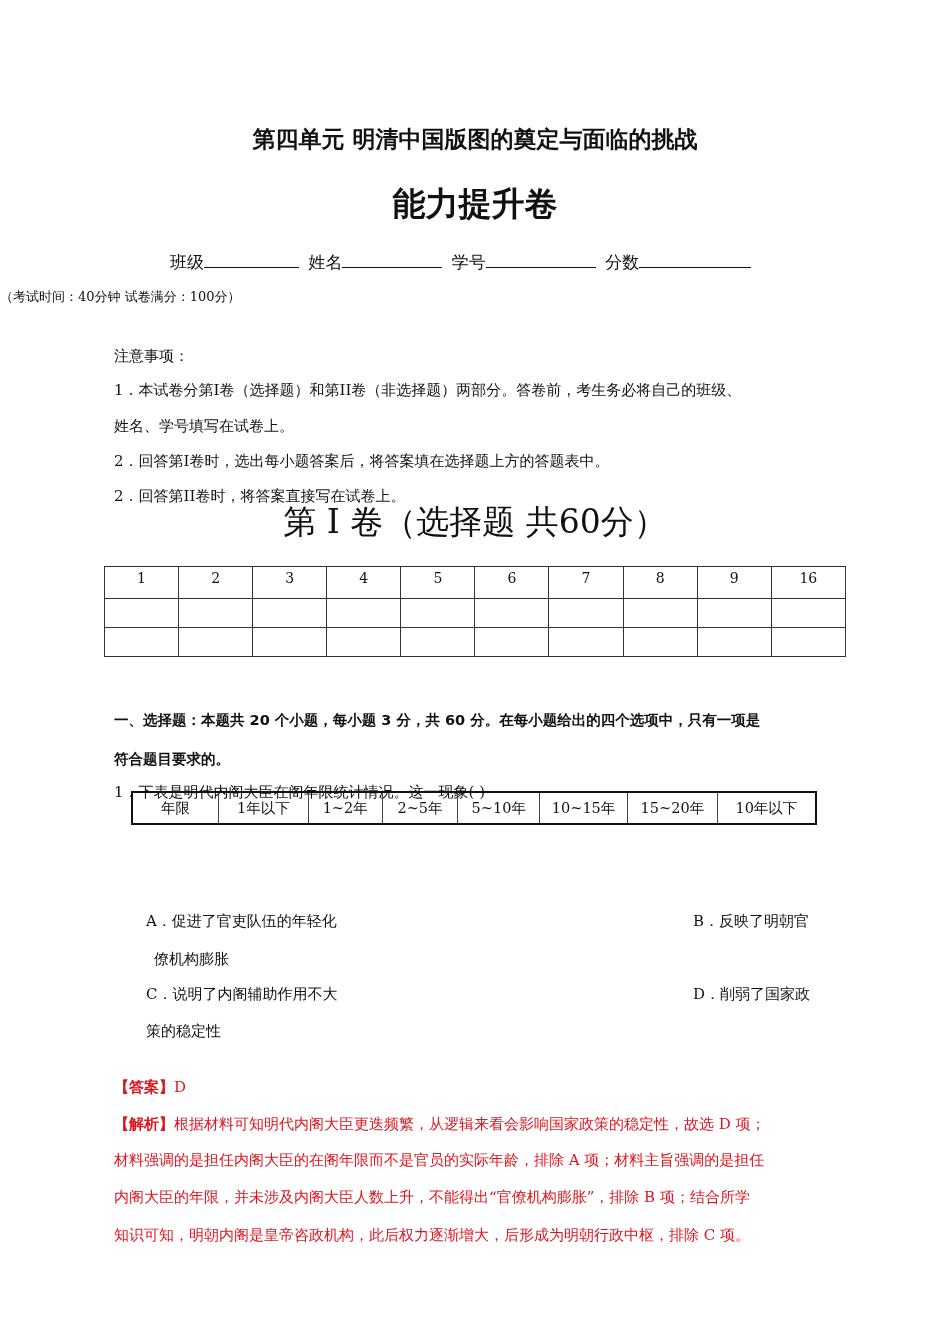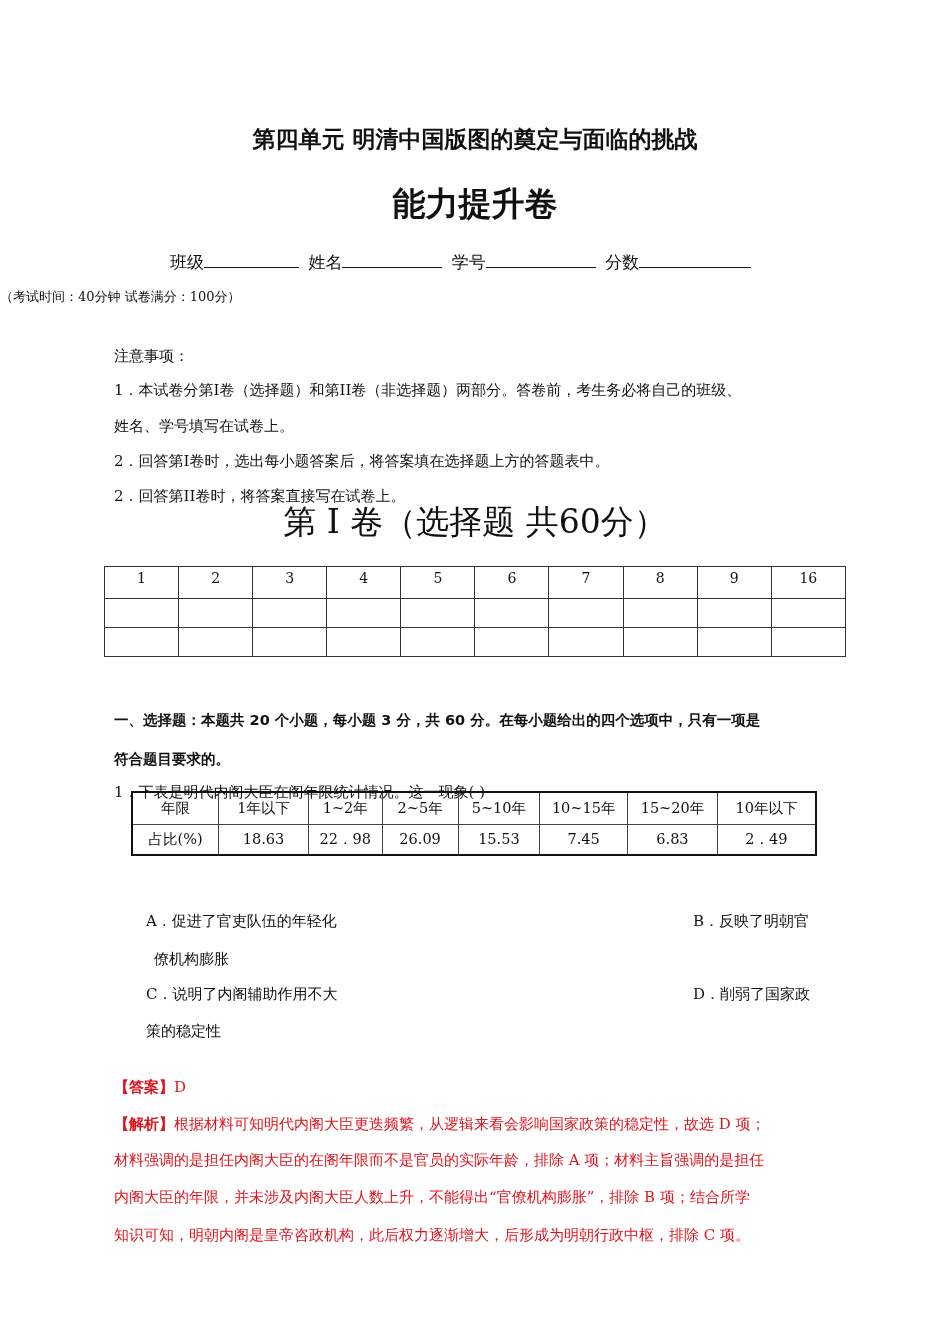--- a/index.html
+++ b/index.html
@@ -112,30 +112,20 @@
       <tr style="height:32px">
     <td>年限</td>
     <td>1年以下</td>
     <td>1~2年</td>
     <td>2~5年</td>
     <td>5~10年</td>
     <td>10~15年</td>
     <td>15~20年</td>
     <td>10年以下</td>
   </tr>
-  <tr style="height:31px">
-    <td>占比(%)</td>
-    <td>18.63</td>
-    <td>22．98</td>
-    <td>26.09</td>
-    <td>15.53</td>
-    <td>7.45</td>
-    <td>6.83</td>
-    <td>2．49</td>
-  </tr>
 </tbody>
   </table>
 
 <div class="abs opt" style="left:146px; top:912px">A．促进了官吏队伍的年轻化</div>
 <div class="abs opt" style="left:693px; top:912px">B．反映了明朝官</div>
 <div class="abs opt" style="left:154px; top:950px">僚机构膨胀</div>
 <div class="abs opt" style="left:146px; top:985px">C．说明了内阁辅助作用不大</div>
 <div class="abs opt" style="left:693px; top:985px">D．削弱了国家政</div>
 <div class="abs opt" style="left:146px; top:1022px">策的稳定性</div>
 

